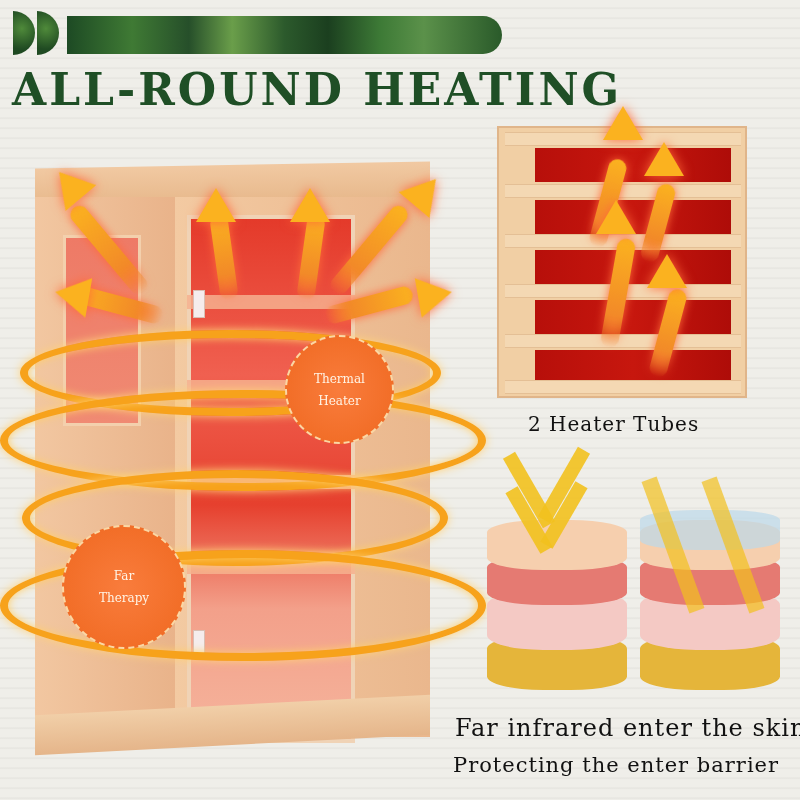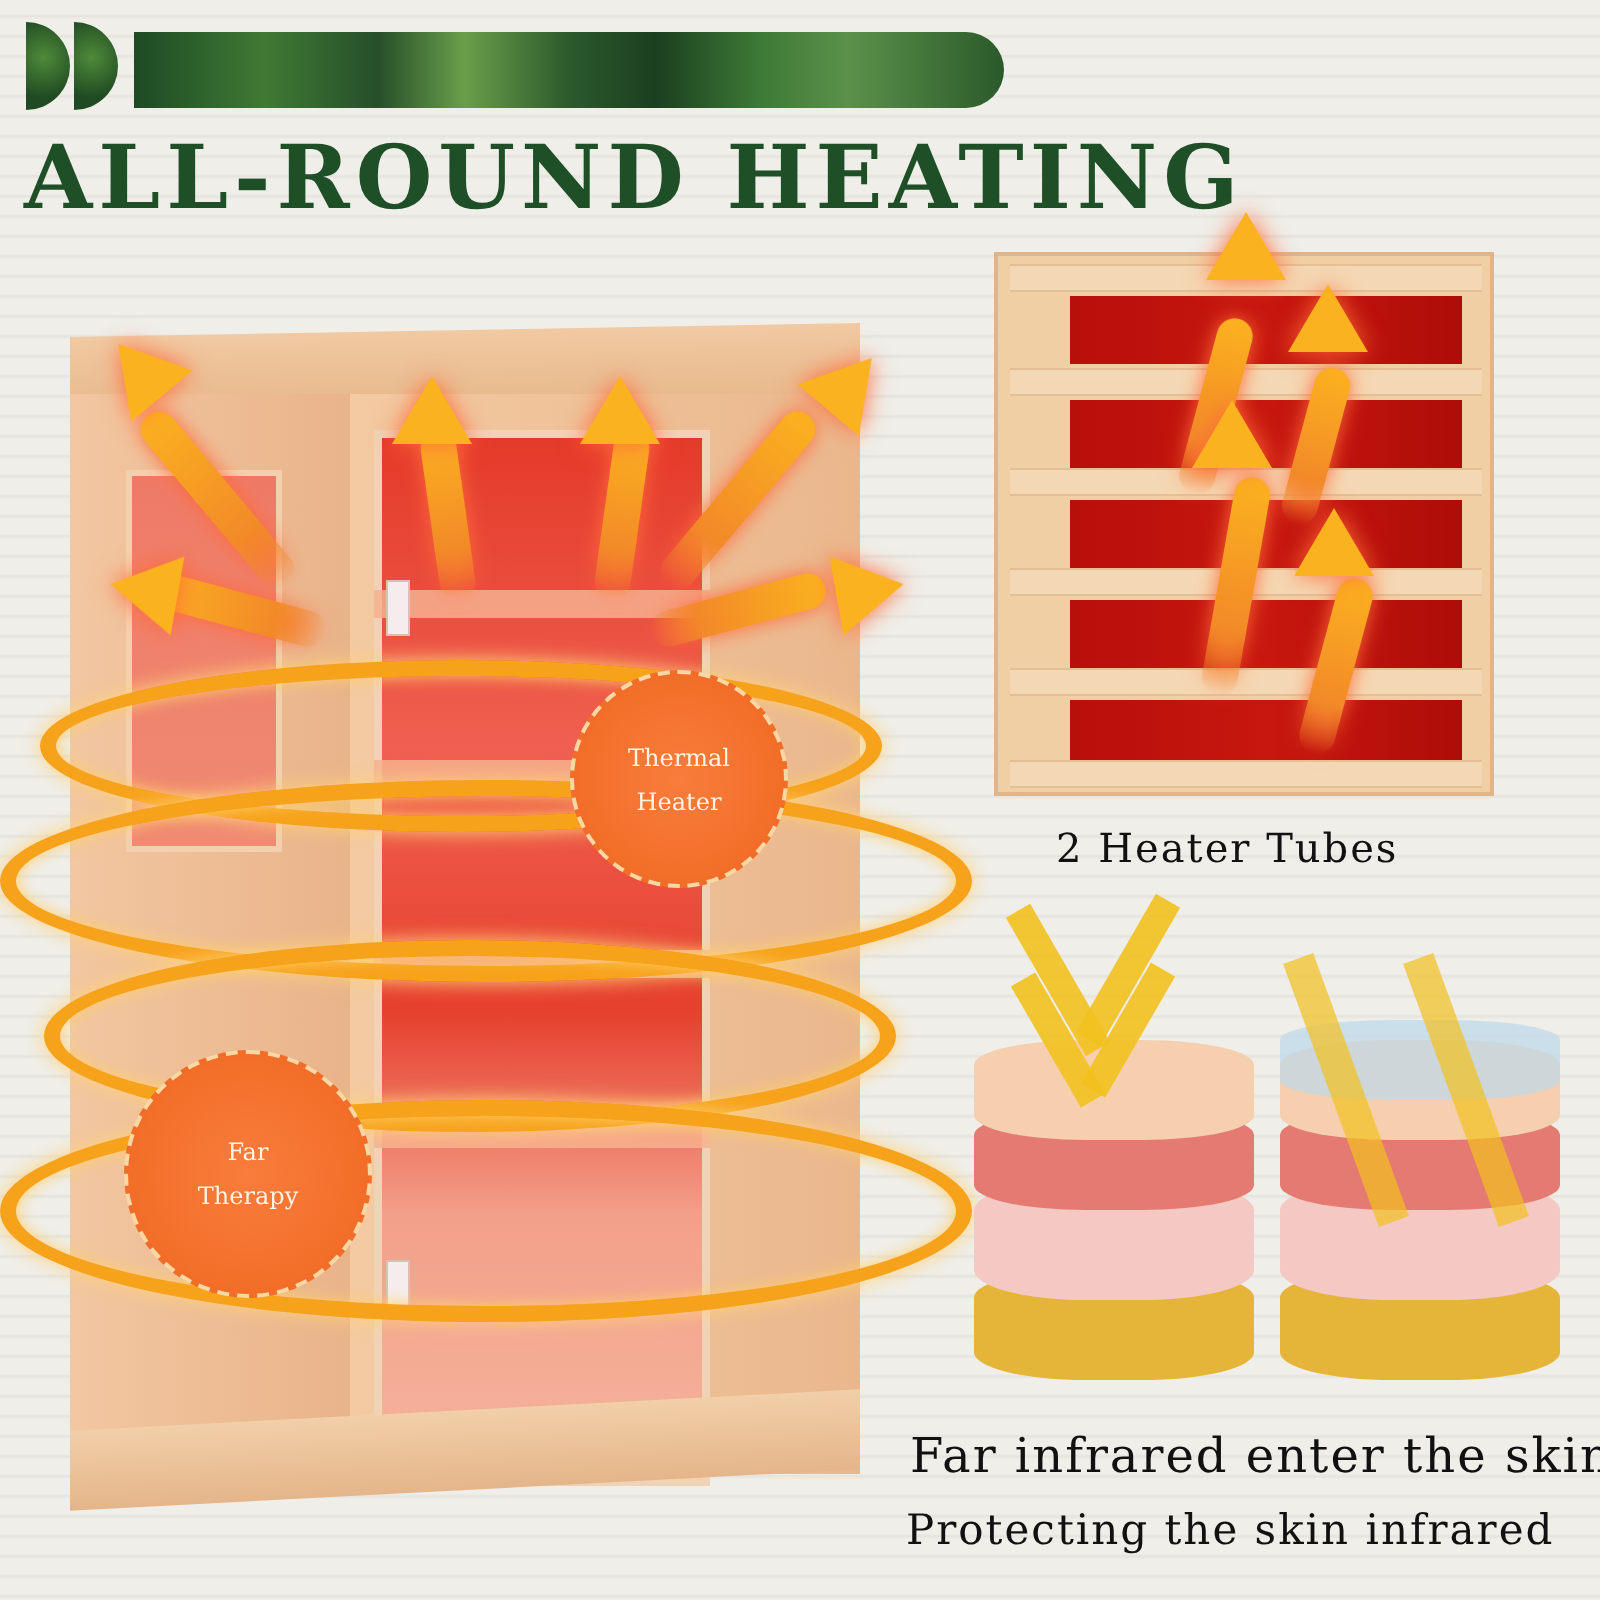--- a/index.html
+++ b/index.html
@@ -137,13 +137,13 @@
   <div class="layer" style="top:140px;height:55px;background:#e5b53a;"></div>
   <div class="layer" style="top:95px;height:60px;background:#f4c9c4;"></div>
   <div class="layer" style="top:60px;height:50px;background:#e57a72;"></div>
   <div class="layer" style="top:25px;height:50px;background:#f6cfae;"></div>
   <div class="layer" style="top:15px;height:40px;background:#bcd9ea;opacity:.7;"></div>
   <div class="abs" style="left:25px;top:-20px;width:16px;height:140px;background:#f2c11e;transform:rotate(-20deg);opacity:.7;"></div>
   <div class="abs" style="left:85px;top:-20px;width:16px;height:140px;background:#f2c11e;transform:rotate(-20deg);opacity:.7;"></div>
 </div>
 
 <div class="caption" style="left:455px;top:714px;font-size:24px;letter-spacing:1px;">Far infrared enter the skin</div>
-<div class="caption" style="left:453px;top:753px;font-size:21px;letter-spacing:1px;">Protecting the skin infrared</div>
+<div class="caption" style="left:453px;top:753px;font-size:21px;letter-spacing:1px;">Protecting the enter barrier</div>
 
 </body></html>

